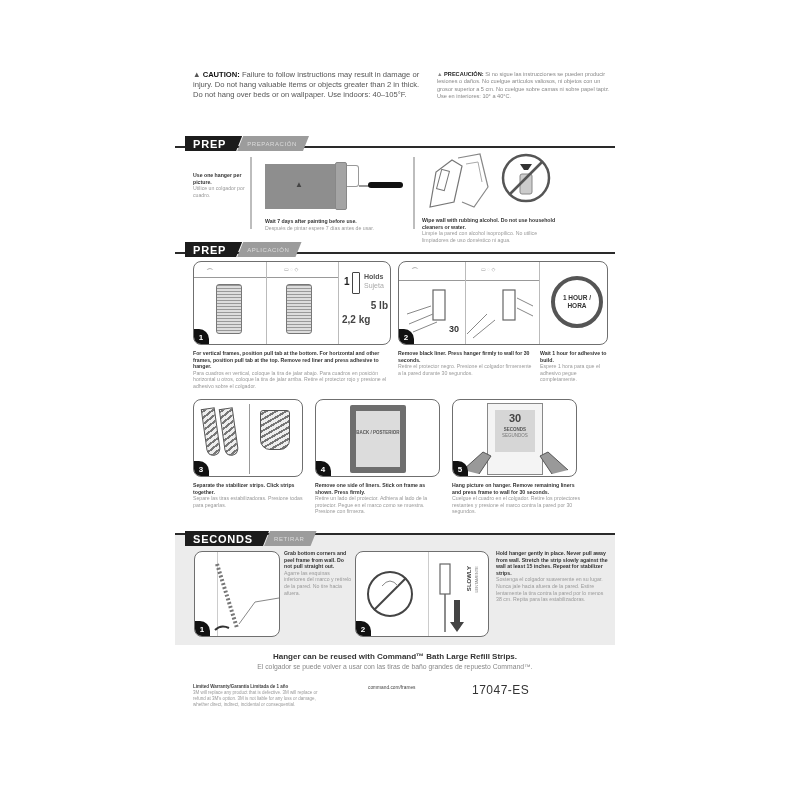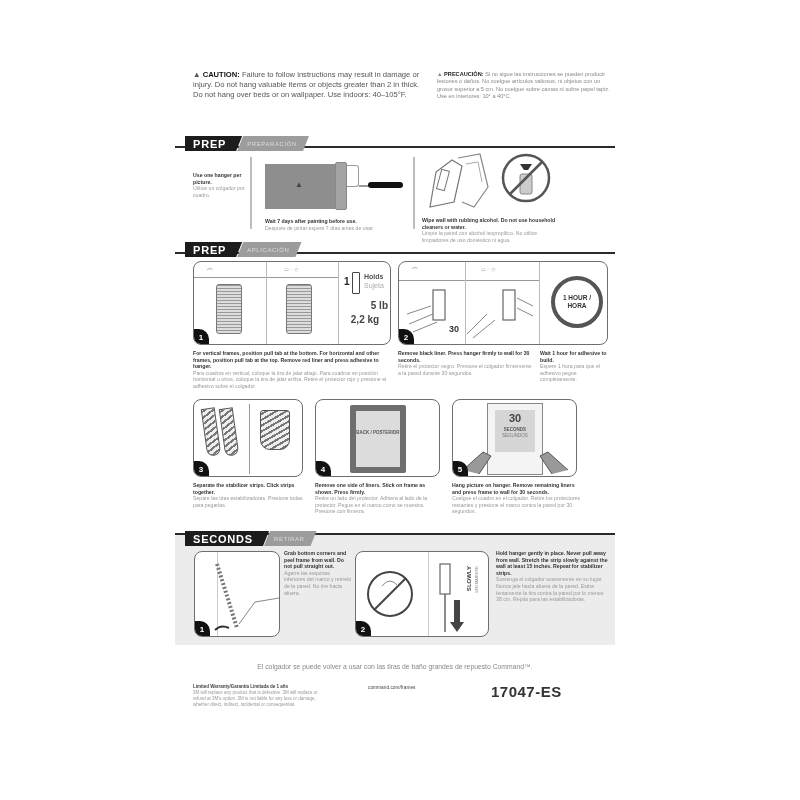--- a/index.html
+++ b/index.html
@@ -98,21 +98,21 @@
     <div class="abs" style="left:144px; top:0; width:1.2px; height:84px; background:#bbb;"></div>
     <div class="abs" style="left:12px; top:5px; font-size:8px; color:#777;">⌒</div>
     <div class="abs" style="left:90px; top:4px; font-size:5px; color:#999;">▭ ◌ ◇</div>
     <div class="abs" style="left:22px; top:22px; width:26px; height:50px; background:repeating-linear-gradient(0deg,#ddd 0 2px,#999 2px 3px); border:1px solid #777; border-radius:3px;"></div>
     <div class="abs" style="left:92px; top:22px; width:26px; height:50px; background:repeating-linear-gradient(0deg,#ddd 0 2px,#999 2px 3px); border:1px solid #777; border-radius:3px;"></div>
     <div class="abs" style="left:150px; top:14px; font-weight:bold; font-size:10px; color:#222;">1</div>
     <div class="abs" style="left:158px; top:10px; width:8px; height:22px; border:1.2px solid #444; border-radius:1px;"></div>
     <div class="abs" style="left:170px; top:11px; font-size:7px; font-weight:bold; color:#555;">Holds</div>
     <div class="abs" style="left:170px; top:20px; font-size:7px; color:#aaa;">Sujeta</div>
     <div class="abs" style="left:158px; top:38px; width:36px; font-size:10px; font-weight:bold; color:#444; text-align:right;">5 lb</div>
-    <div class="abs" style="left:148px; top:52px; width:46px; font-size:10px; font-weight:bold; color:#444; text-align:center;">2,2 kg</div>
+    <div class="abs" style="left:148px; top:52px; width:46px; font-size:10px; font-weight:bold; color:#444; text-align:left;">2,2 kg</div>
     <div class="step-num">1</div>
   </div>
   <div class="abs" style="left:193px; top:350px; width:200px;">
     <div class="txt-b">For vertical frames, position pull tab at the bottom. For horizontal and other frames, position pull tab at the top. Remove red liner and press adhesive to hanger.</div>
     <div class="txt-g">Para cuadros en vertical, coloque la tira de jalar abajo. Para cuadros en posición horizontal u otros, coloque la tira de jalar arriba. Retire el protector rojo y presione el adhesivo sobre el colgador.</div>
   </div>
 
   <div class="panel" style="left:398px; top:261px; width:210px; height:84px;">
     <div class="abs" style="left:0; top:18px; width:140px; height:1.2px; background:#999;"></div>
     <div class="abs" style="left:66px; top:0; width:1.2px; height:84px; background:#bbb;"></div>
@@ -214,22 +214,23 @@
     </svg>
     <div class="abs" style="left:110px; top:14px; font-size:6px; font-weight:bold; color:#444; writing-mode:vertical-rl; transform:rotate(180deg);">SLOWLY</div>
     <div class="abs" style="left:118px; top:14px; font-size:4px; color:#888; writing-mode:vertical-rl; transform:rotate(180deg);">LENTAMENTE</div>
     <div class="step-num">2</div>
   </div>
   <div class="abs" style="left:496px; top:550px; width:112px;">
     <div class="txt-b">Hold hanger gently in place. Never pull away from wall. Stretch the strip slowly against the wall at least 15 inches. Repeat for stabilizer strips.</div>
     <div class="txt-g">Sostenga el colgador suavemente en su lugar. Nunca jale hacia afuera de la pared. Estire lentamente la tira contra la pared por lo menos 38 cm. Repita para las estabilizadoras.</div>
   </div>
 
+  <div class="abs center" style="left:175px; top:652px; width:440px; font-size:8px; font-weight:bold; color:#333;">Hanger can be reused with Command™ Bath Large Refill Strips.</div>
   <div class="abs center" style="left:175px; top:663px; width:440px; font-size:6.8px; color:#888;">El colgador se puede volver a usar con las tiras de baño grandes de repuesto Command™.</div>
 
   <div class="abs" style="left:193px; top:684px; width:130px;">
     <div style="font-size:4.5px; font-weight:bold; color:#444; line-height:6px;">Limited Warranty/Garantía Limitada de 1 año</div>
     <div style="font-size:4.5px; color:#999; line-height:6px;">3M will replace any product that is defective. 3M will replace or refund at 3M's option. 3M is not liable for any loss or damage, whether direct, indirect, incidental or consequential.</div>
   </div>
   <div class="abs" style="left:368px; top:685px; font-size:4.8px; color:#444;">command.com/frames</div>
-  <div class="abs" style="left:491px; top:683px; font-size:15px; font-weight:bold; color:#333; letter-spacing:0.5px;">17047-ES</div>
+  <div class="abs" style="left:472px; top:683px; font-size:12px; font-weight:normal; color:#333; letter-spacing:0.5px;">17047-ES</div>
 
 </div>
 
 </body></html>

